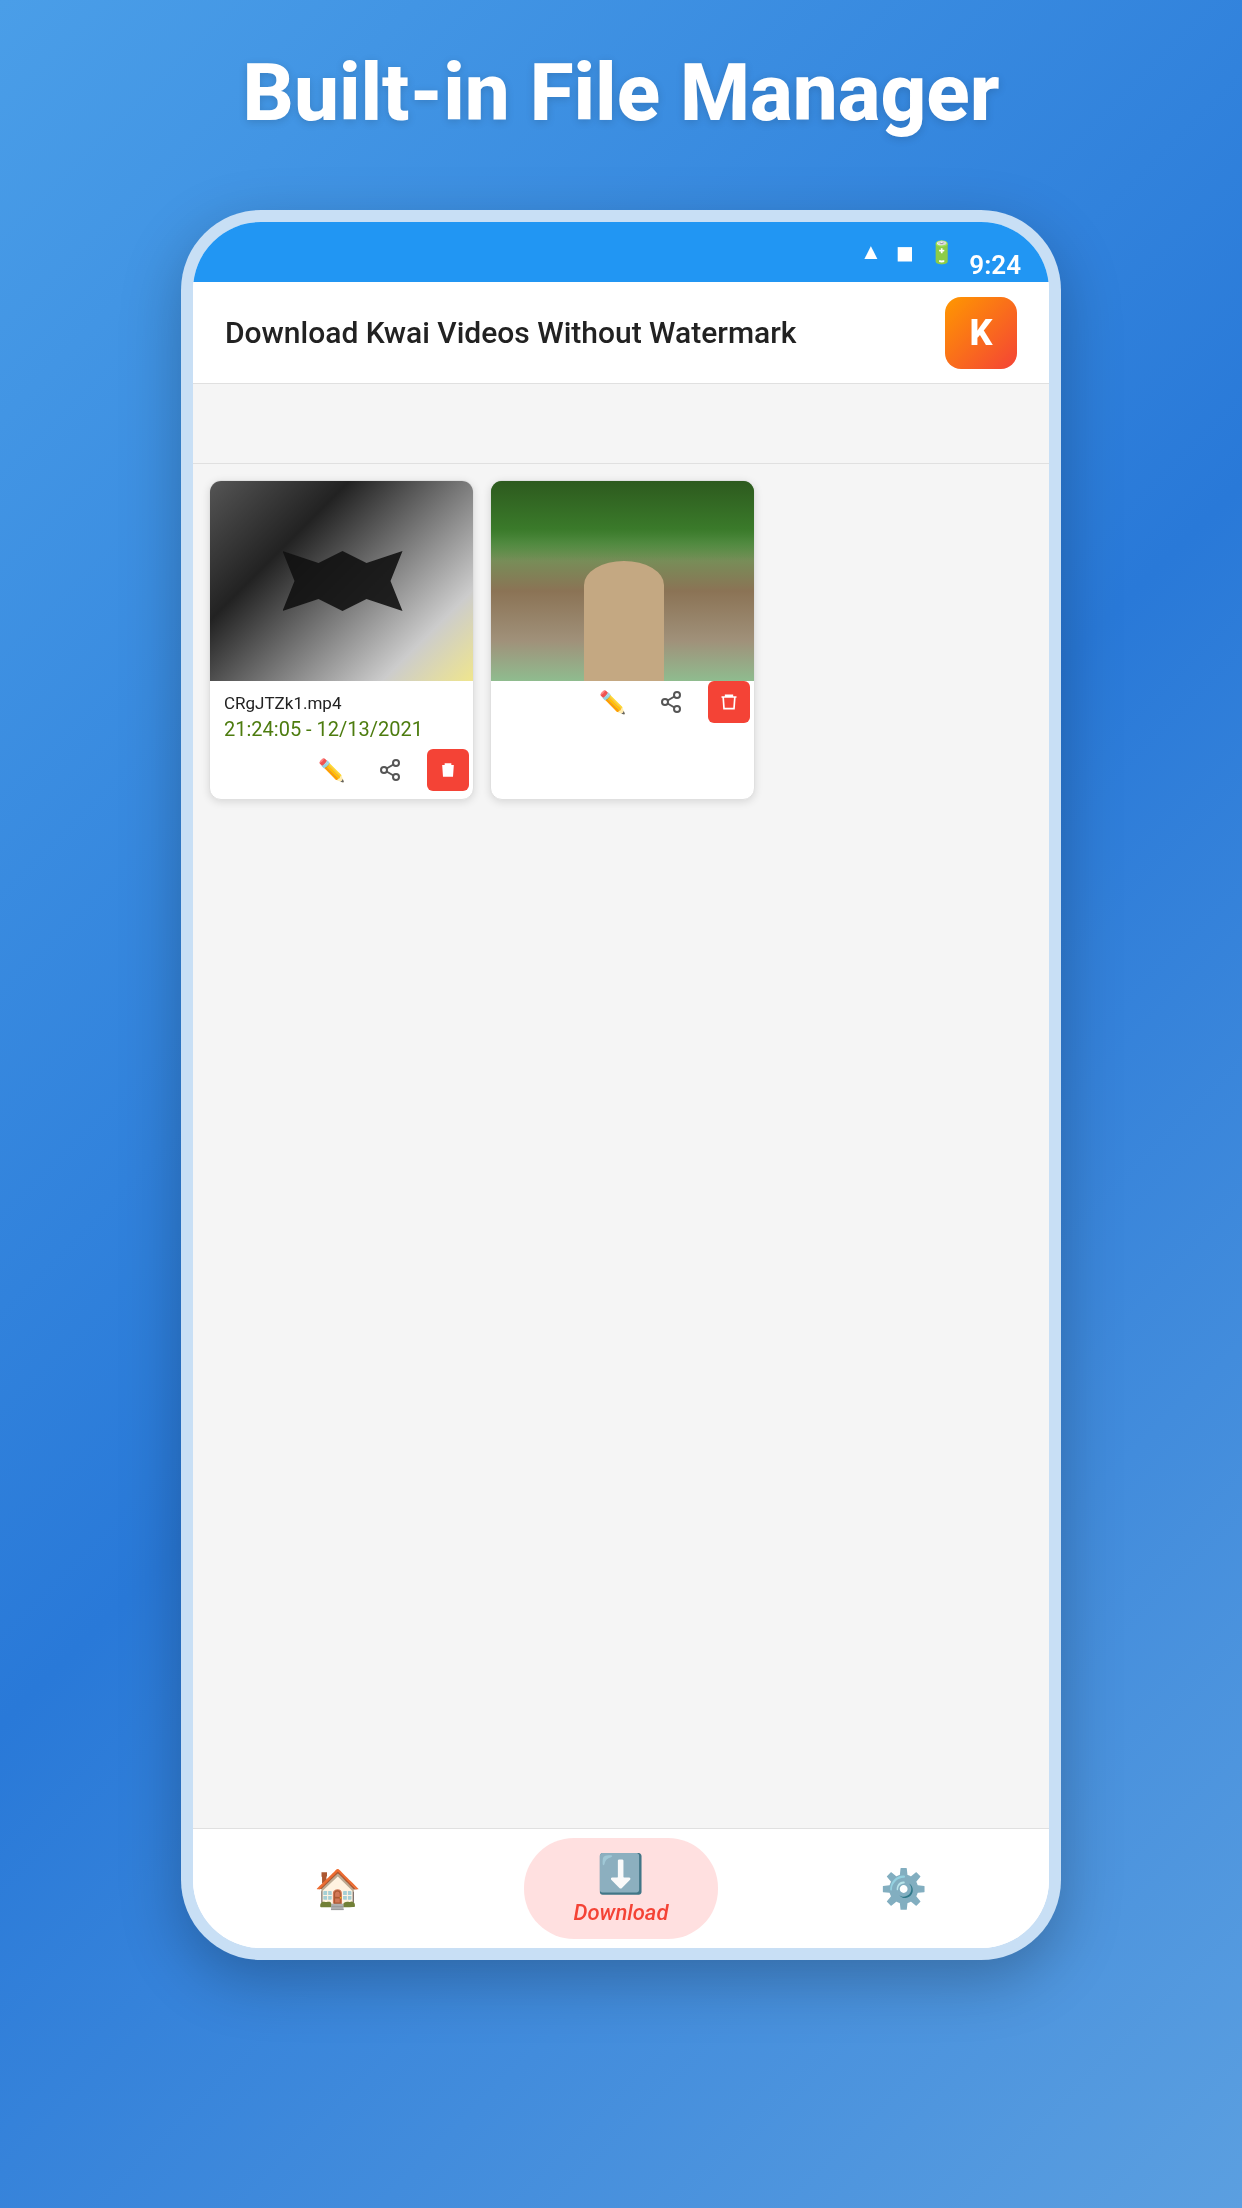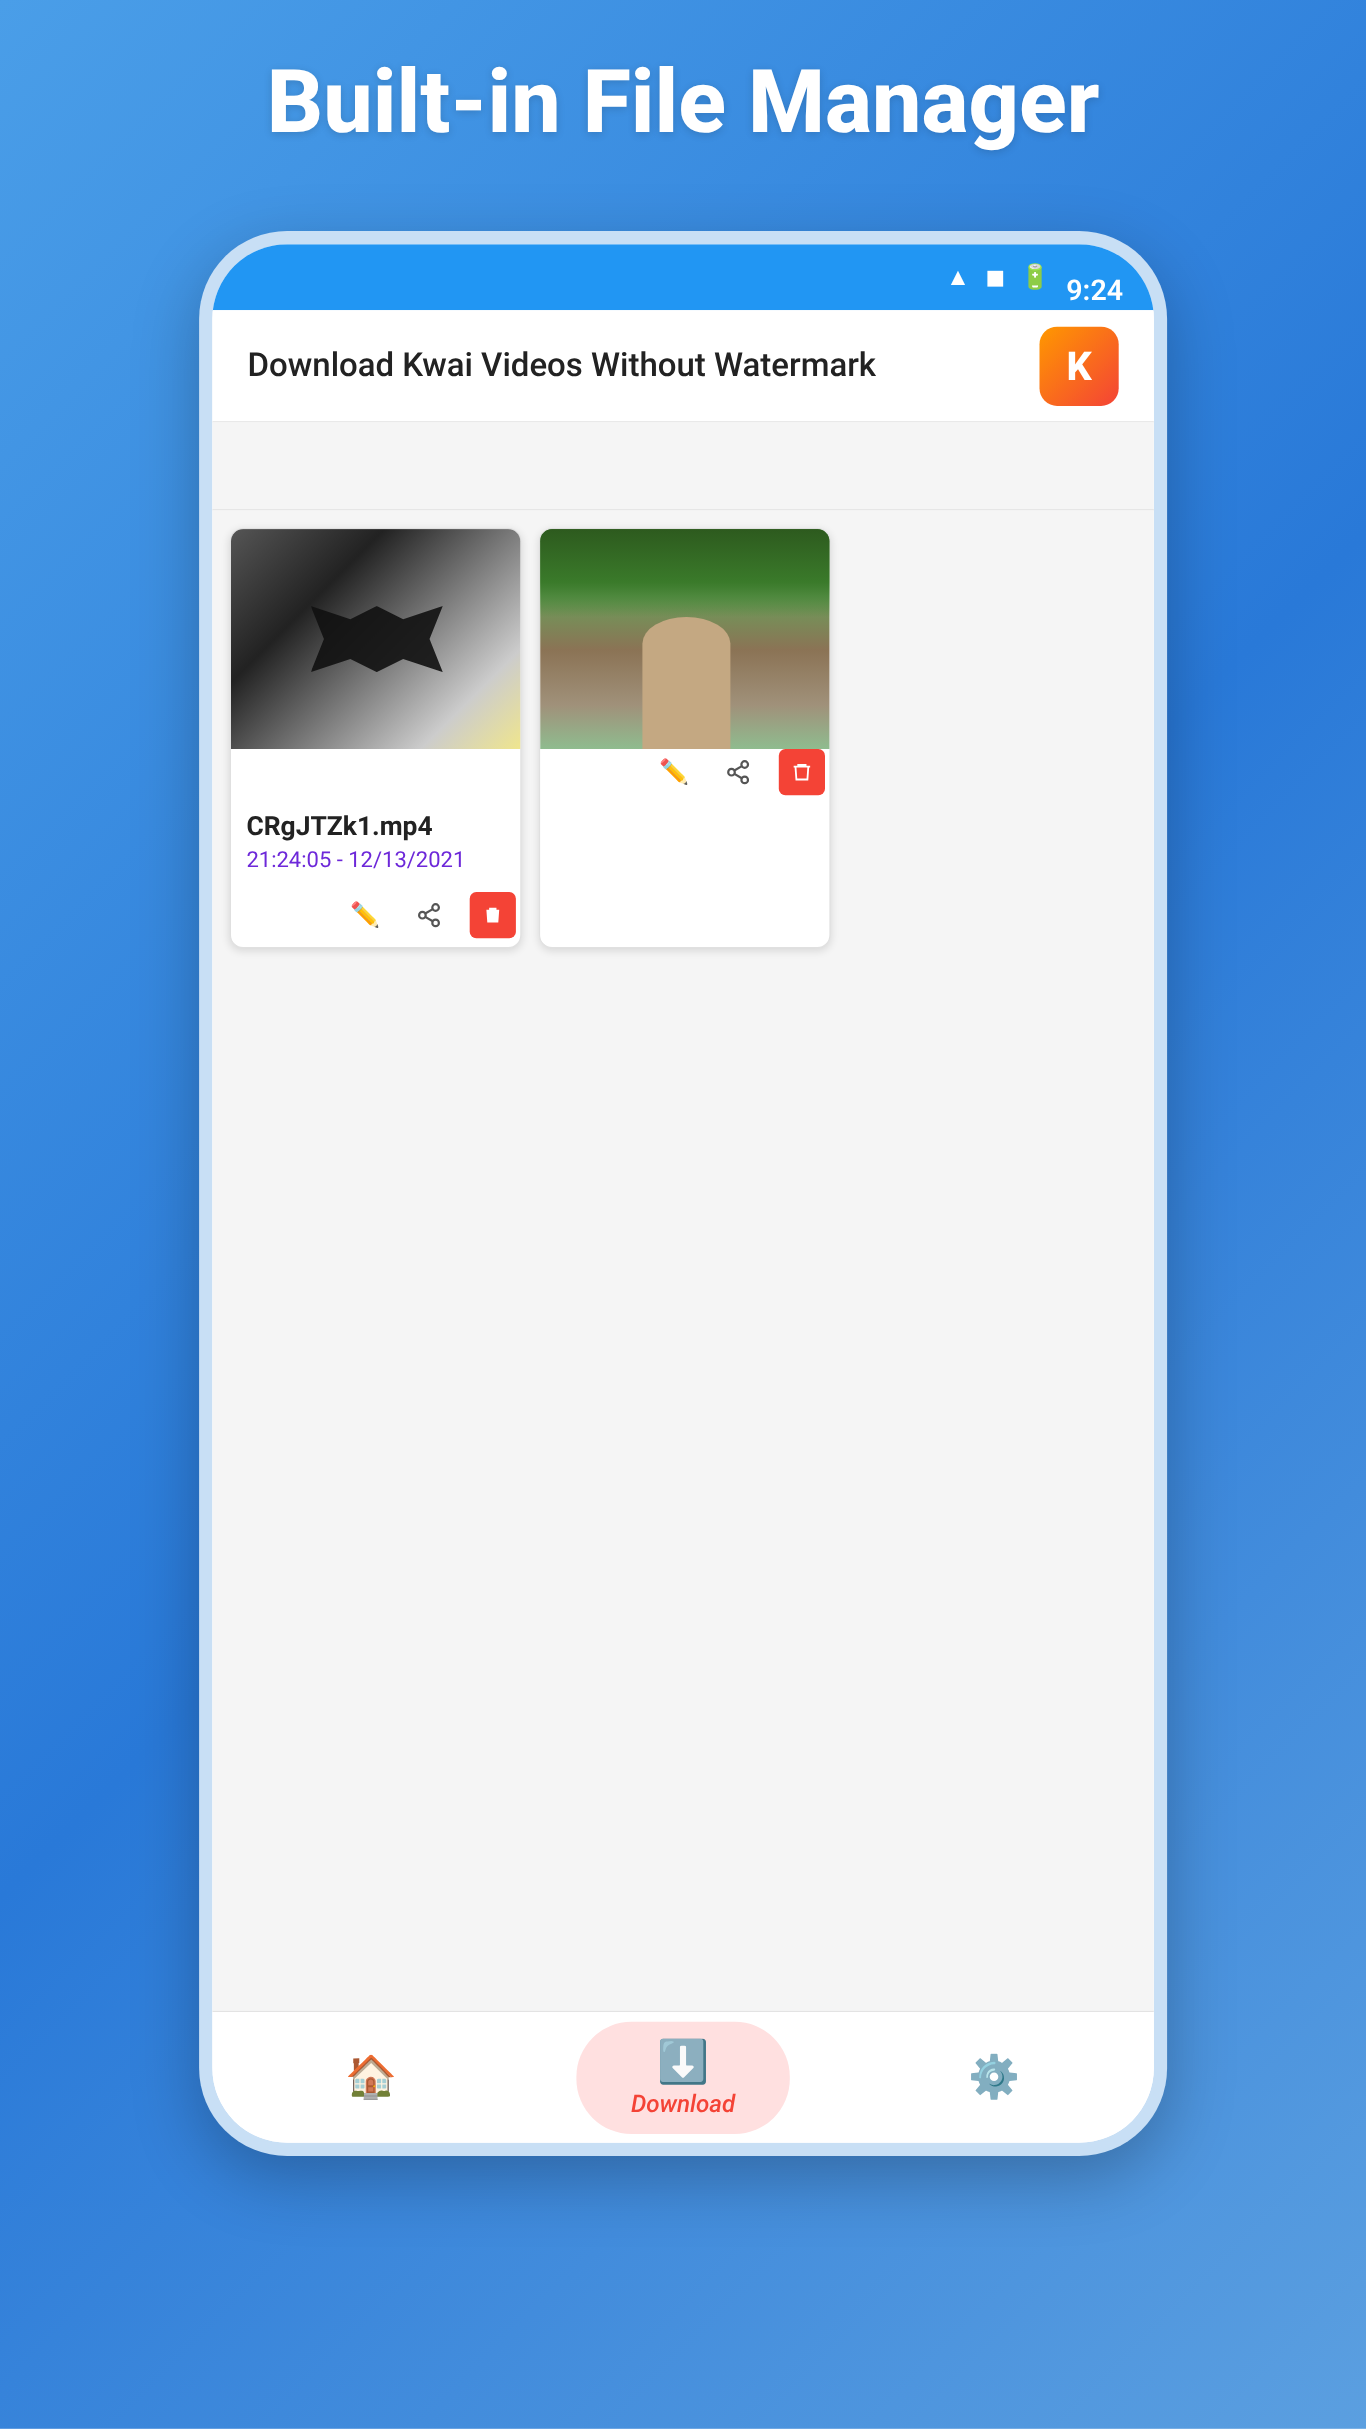--- a/index.html
+++ b/index.html
@@ -188,31 +188,29 @@
       right: 0;
       height: 40%;
       background: linear-gradient(180deg, #2d5a1e 0%, #3a7a2a 60%, transparent 100%);
     }
 
     .video-info {
       padding: 12px 14px 8px;
     }
 
     .video-filename {
-      font-size: 24px;
-      font-weight: 700;
+      font-size: 17px;
+      font-weight: 400;
       color: #222;
       margin-bottom: 4px;
-      margin-top: 44px;
     }
 
     .video-date {
       font-size: 20px;
-      color: #6d28d9;
-      margin-bottom: 10px;
+      color: #4d7c0f;
     }
 
     .video-actions {
       display: flex;
       flex-direction: row;
       align-items: center;
       justify-content: flex-end;
       gap: 16px;
       padding: 0 4px 8px;
     }

